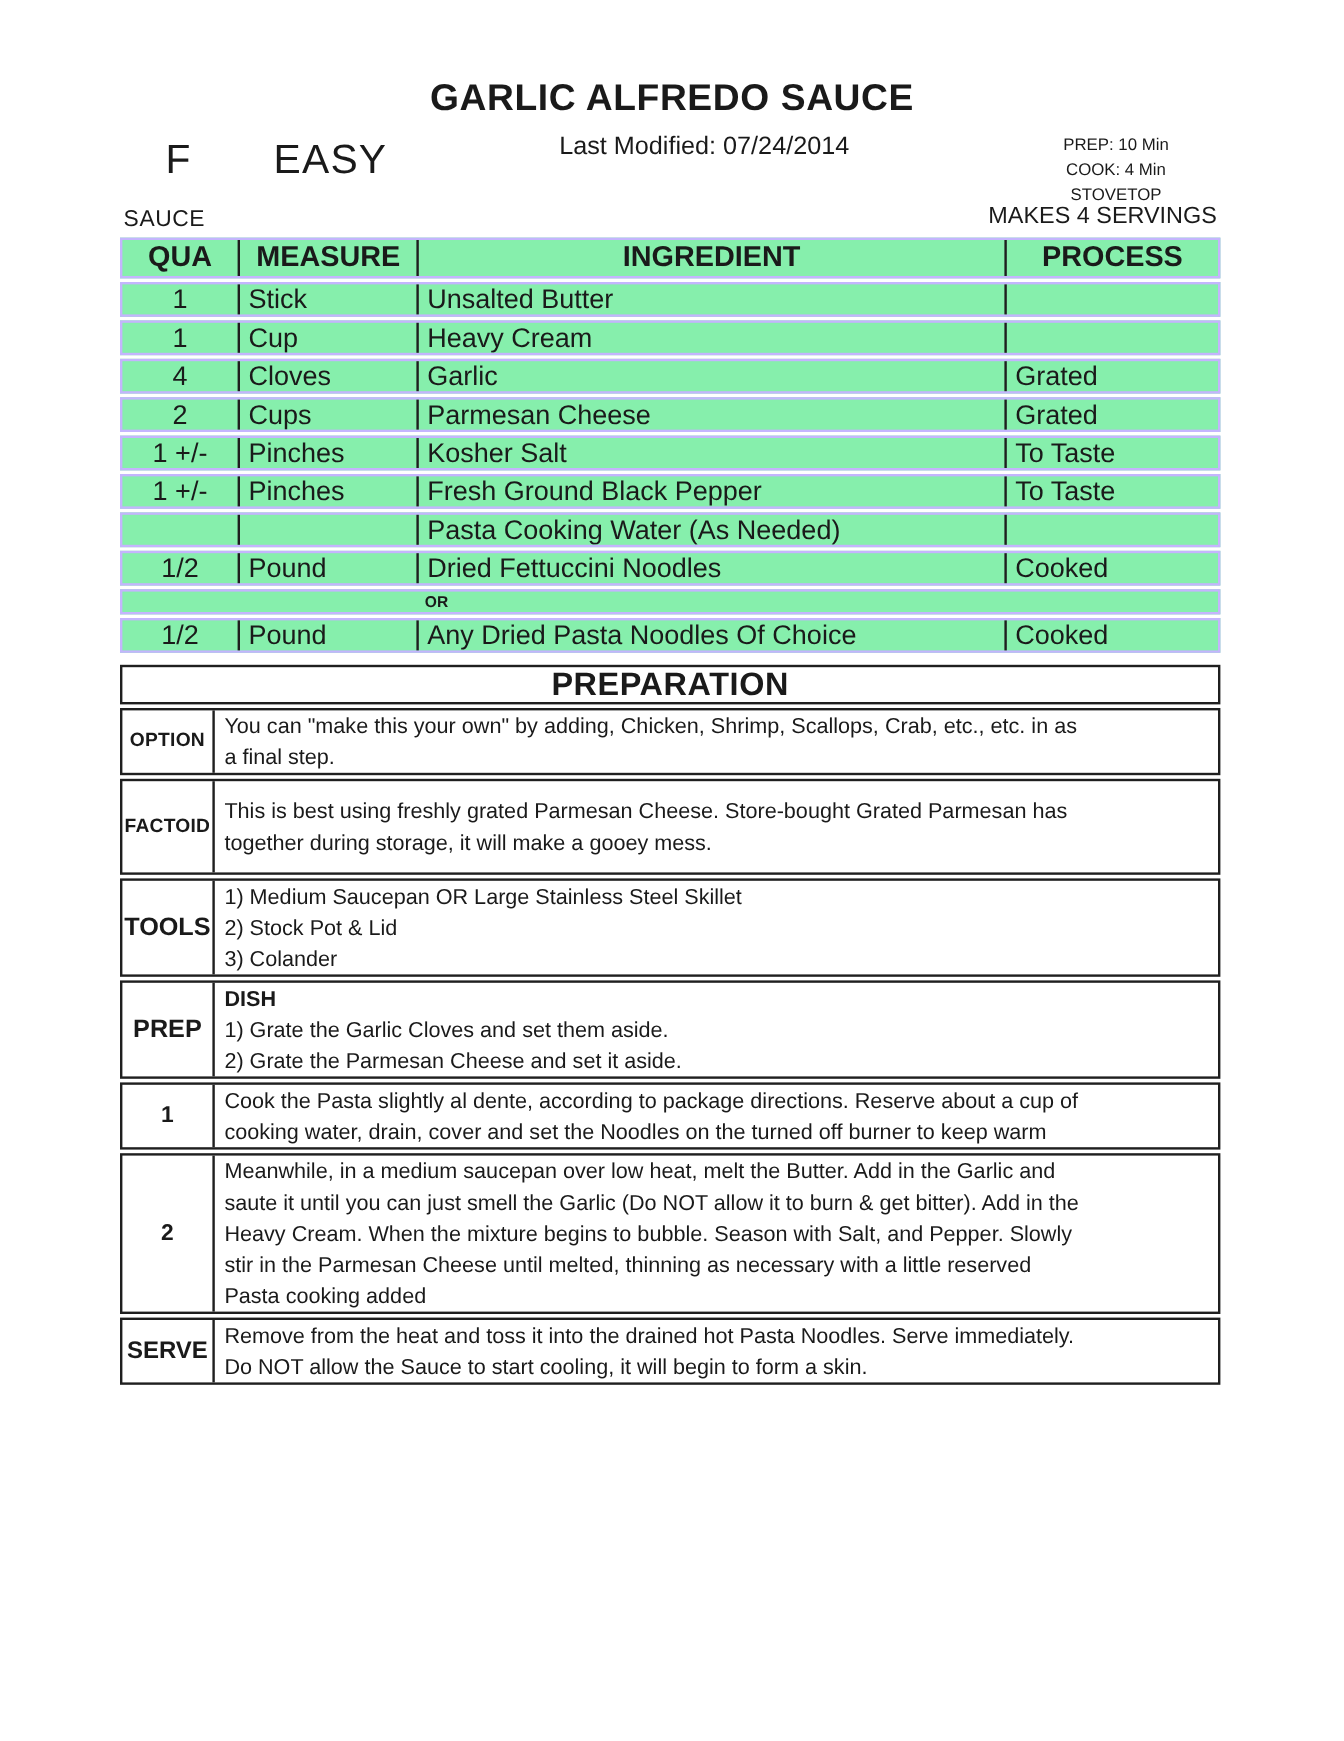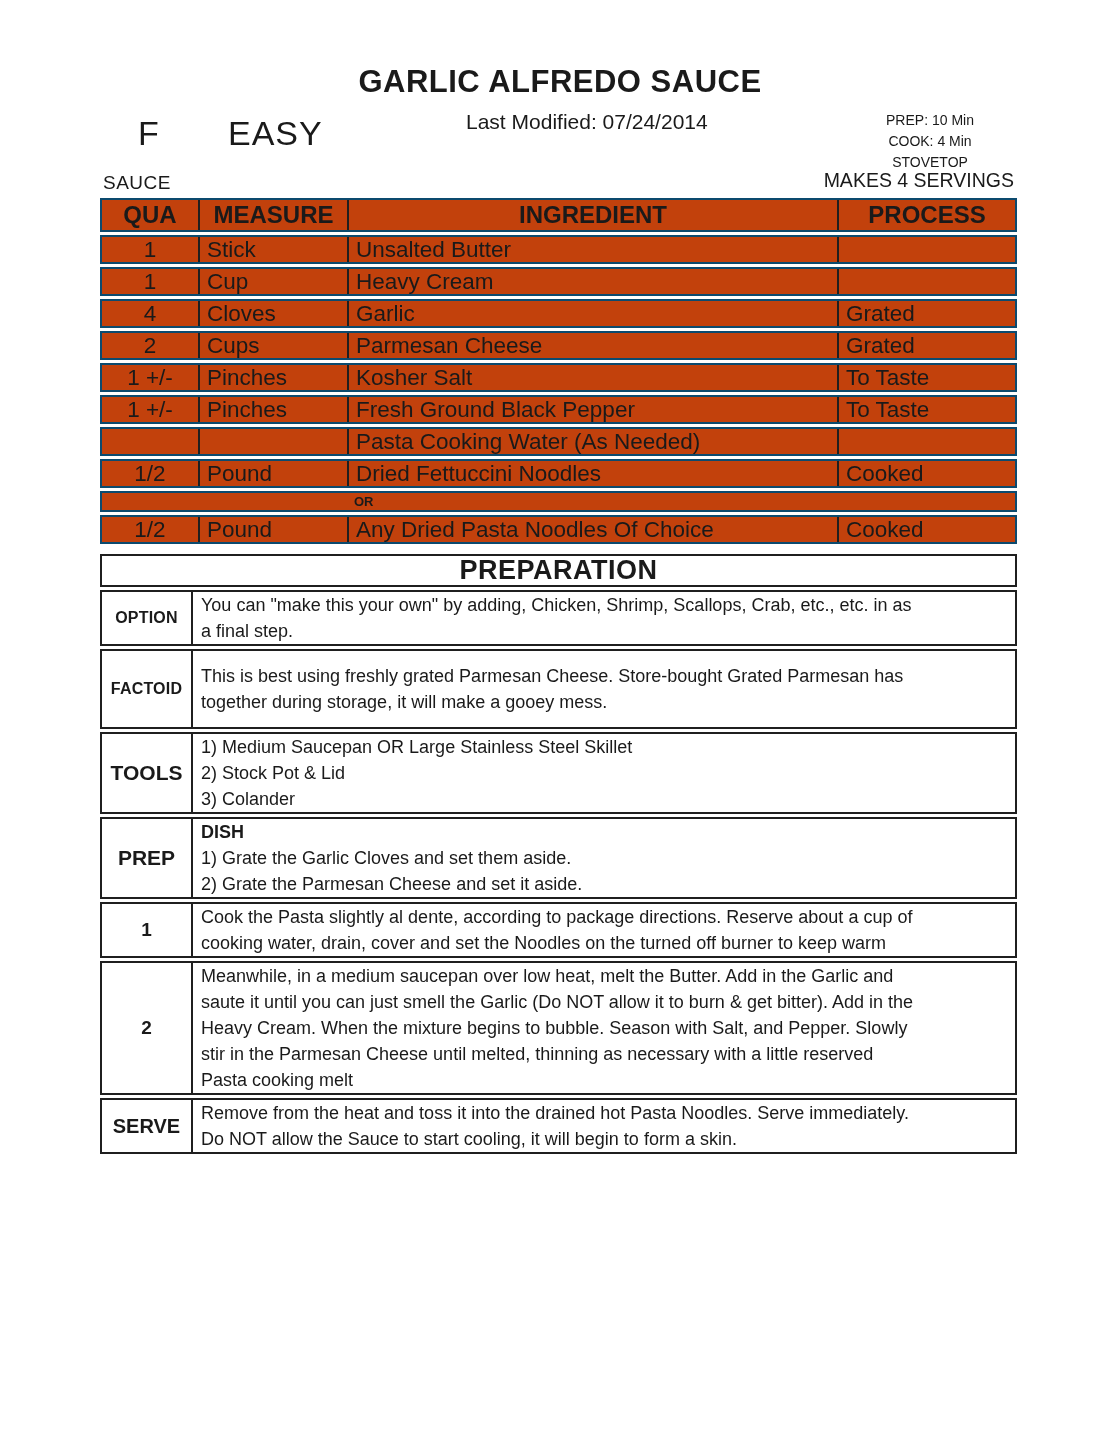--- a/index.html
+++ b/index.html
@@ -41,23 +41,23 @@
   .servings {
     position:absolute; right:106px; top:169px;
     font-size:19.5px; font-weight:normal;
   }
   
   .content {
     position:absolute; left:100px; top:198px; width:917px;
   }
   .rowbox {
     display:flex; align-items:stretch;
-    border:2px solid #0c4a6e;
+    border:2px solid #c4b5fd;
     margin-top:3px;
-    background:#c2410c;
+    background:#86efac;
   }
   .rowbox.first { margin-top:0; }
   .cell {
     display:flex; align-items:center;
     border-left:2px solid #1f1f1f;
     padding:0 7px;
     font-size:22.5px;
     white-space:nowrap; overflow:hidden;
   }
   .cell:first-child { border-left:none; }
@@ -76,21 +76,21 @@
   
   .prep-table { margin-top:10px; }
   .prep-header {
     height:33px;
     display:flex; align-items:center; justify-content:center;
     border:2px solid #1f1f1f;
     font-size:27px; font-weight:bold; letter-spacing:0.5px;
   }
   .prow { display:flex; align-items:stretch; border:2px solid #1f1f1f; margin-top:3px; }
   .plabel {
-    width:91px; flex:none;
+    width:77px; flex:none;
     display:flex; align-items:center; justify-content:center;
     border-right:2px solid #1f1f1f;
     font-weight:bold; text-align:right;
   }
   .lbl-sm  { font-size:16px; letter-spacing:0.2px; }
   .lbl-lg  { font-size:21px; }
   .lbl-md  { font-size:20px; }
   .lbl-num { font-size:19px; }
   .pbody {
     flex:1; padding:0 8px;
@@ -238,21 +238,21 @@
         </div>
       </div>
 
       <div class="prow h-s2">
         <div class="plabel lbl-num">2</div>
         <div class="pbody">
           <div class="pline">Meanwhile, in a medium saucepan over low heat, melt the Butter. Add in the Garlic and</div>
           <div class="pline">saute it until you can just smell the Garlic (Do NOT allow it to burn &amp; get bitter). Add in the</div>
           <div class="pline">Heavy Cream. When the mixture begins to bubble. Season with Salt, and Pepper. Slowly</div>
           <div class="pline">stir in the Parmesan Cheese until melted, thinning as necessary with a little reserved</div>
-          <div class="pline">Pasta cooking melt</div>
+          <div class="pline">Pasta cooking added</div>
         </div>
       </div>
 
       <div class="prow h-serve">
         <div class="plabel lbl-md">SERVE</div>
         <div class="pbody">
           <div class="pline">Remove from the heat and toss it into the drained hot Pasta Noodles. Serve immediately.</div>
           <div class="pline">Do NOT allow the Sauce to start cooling, it will begin to form a skin.</div>
         </div>
       </div>

